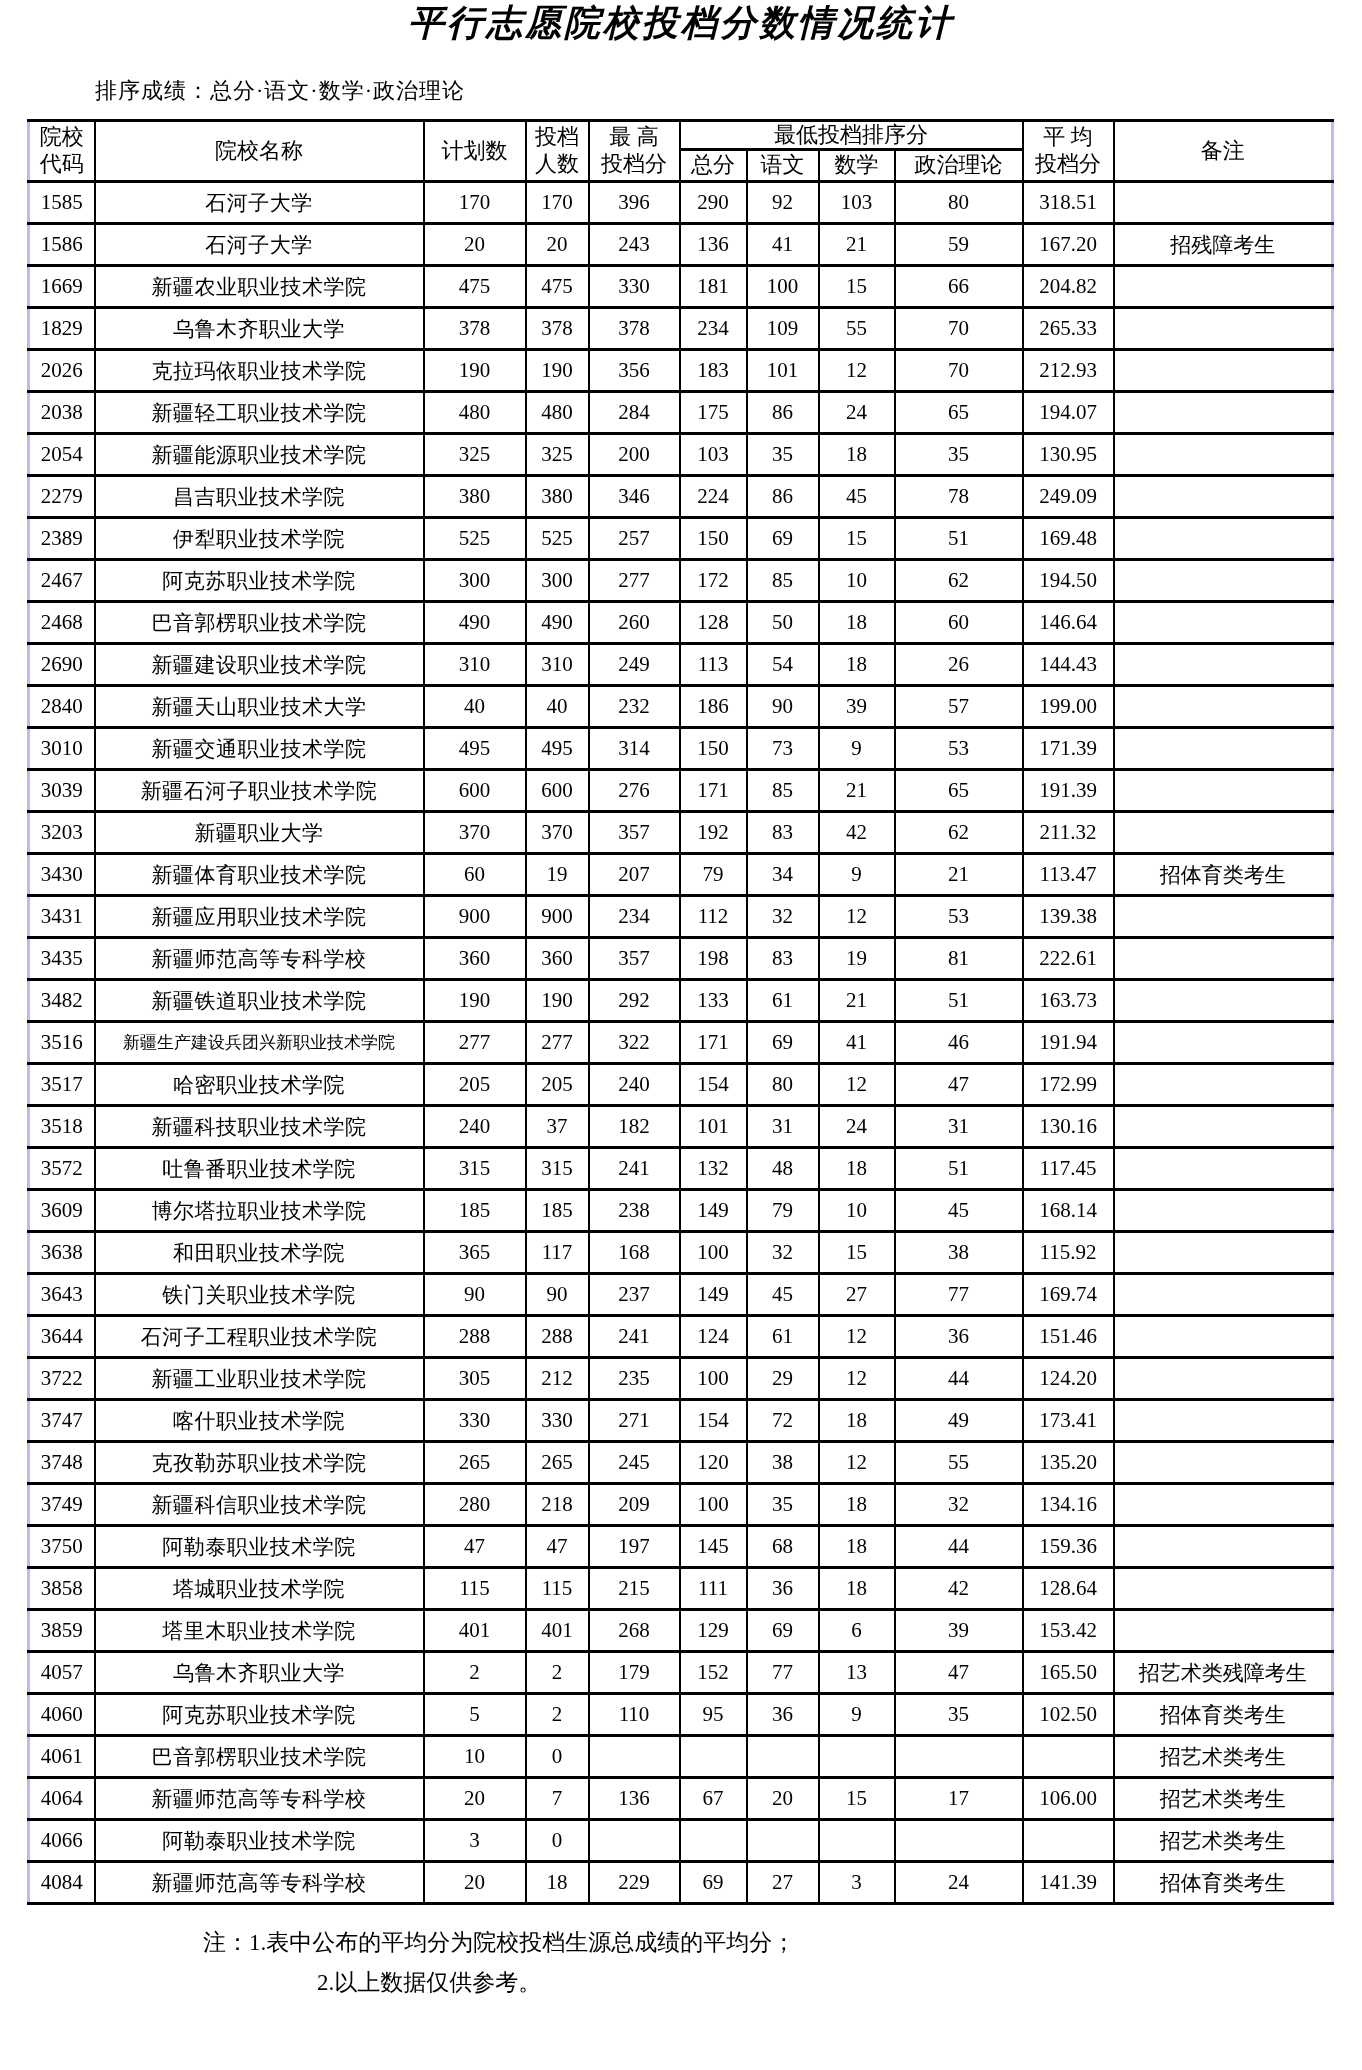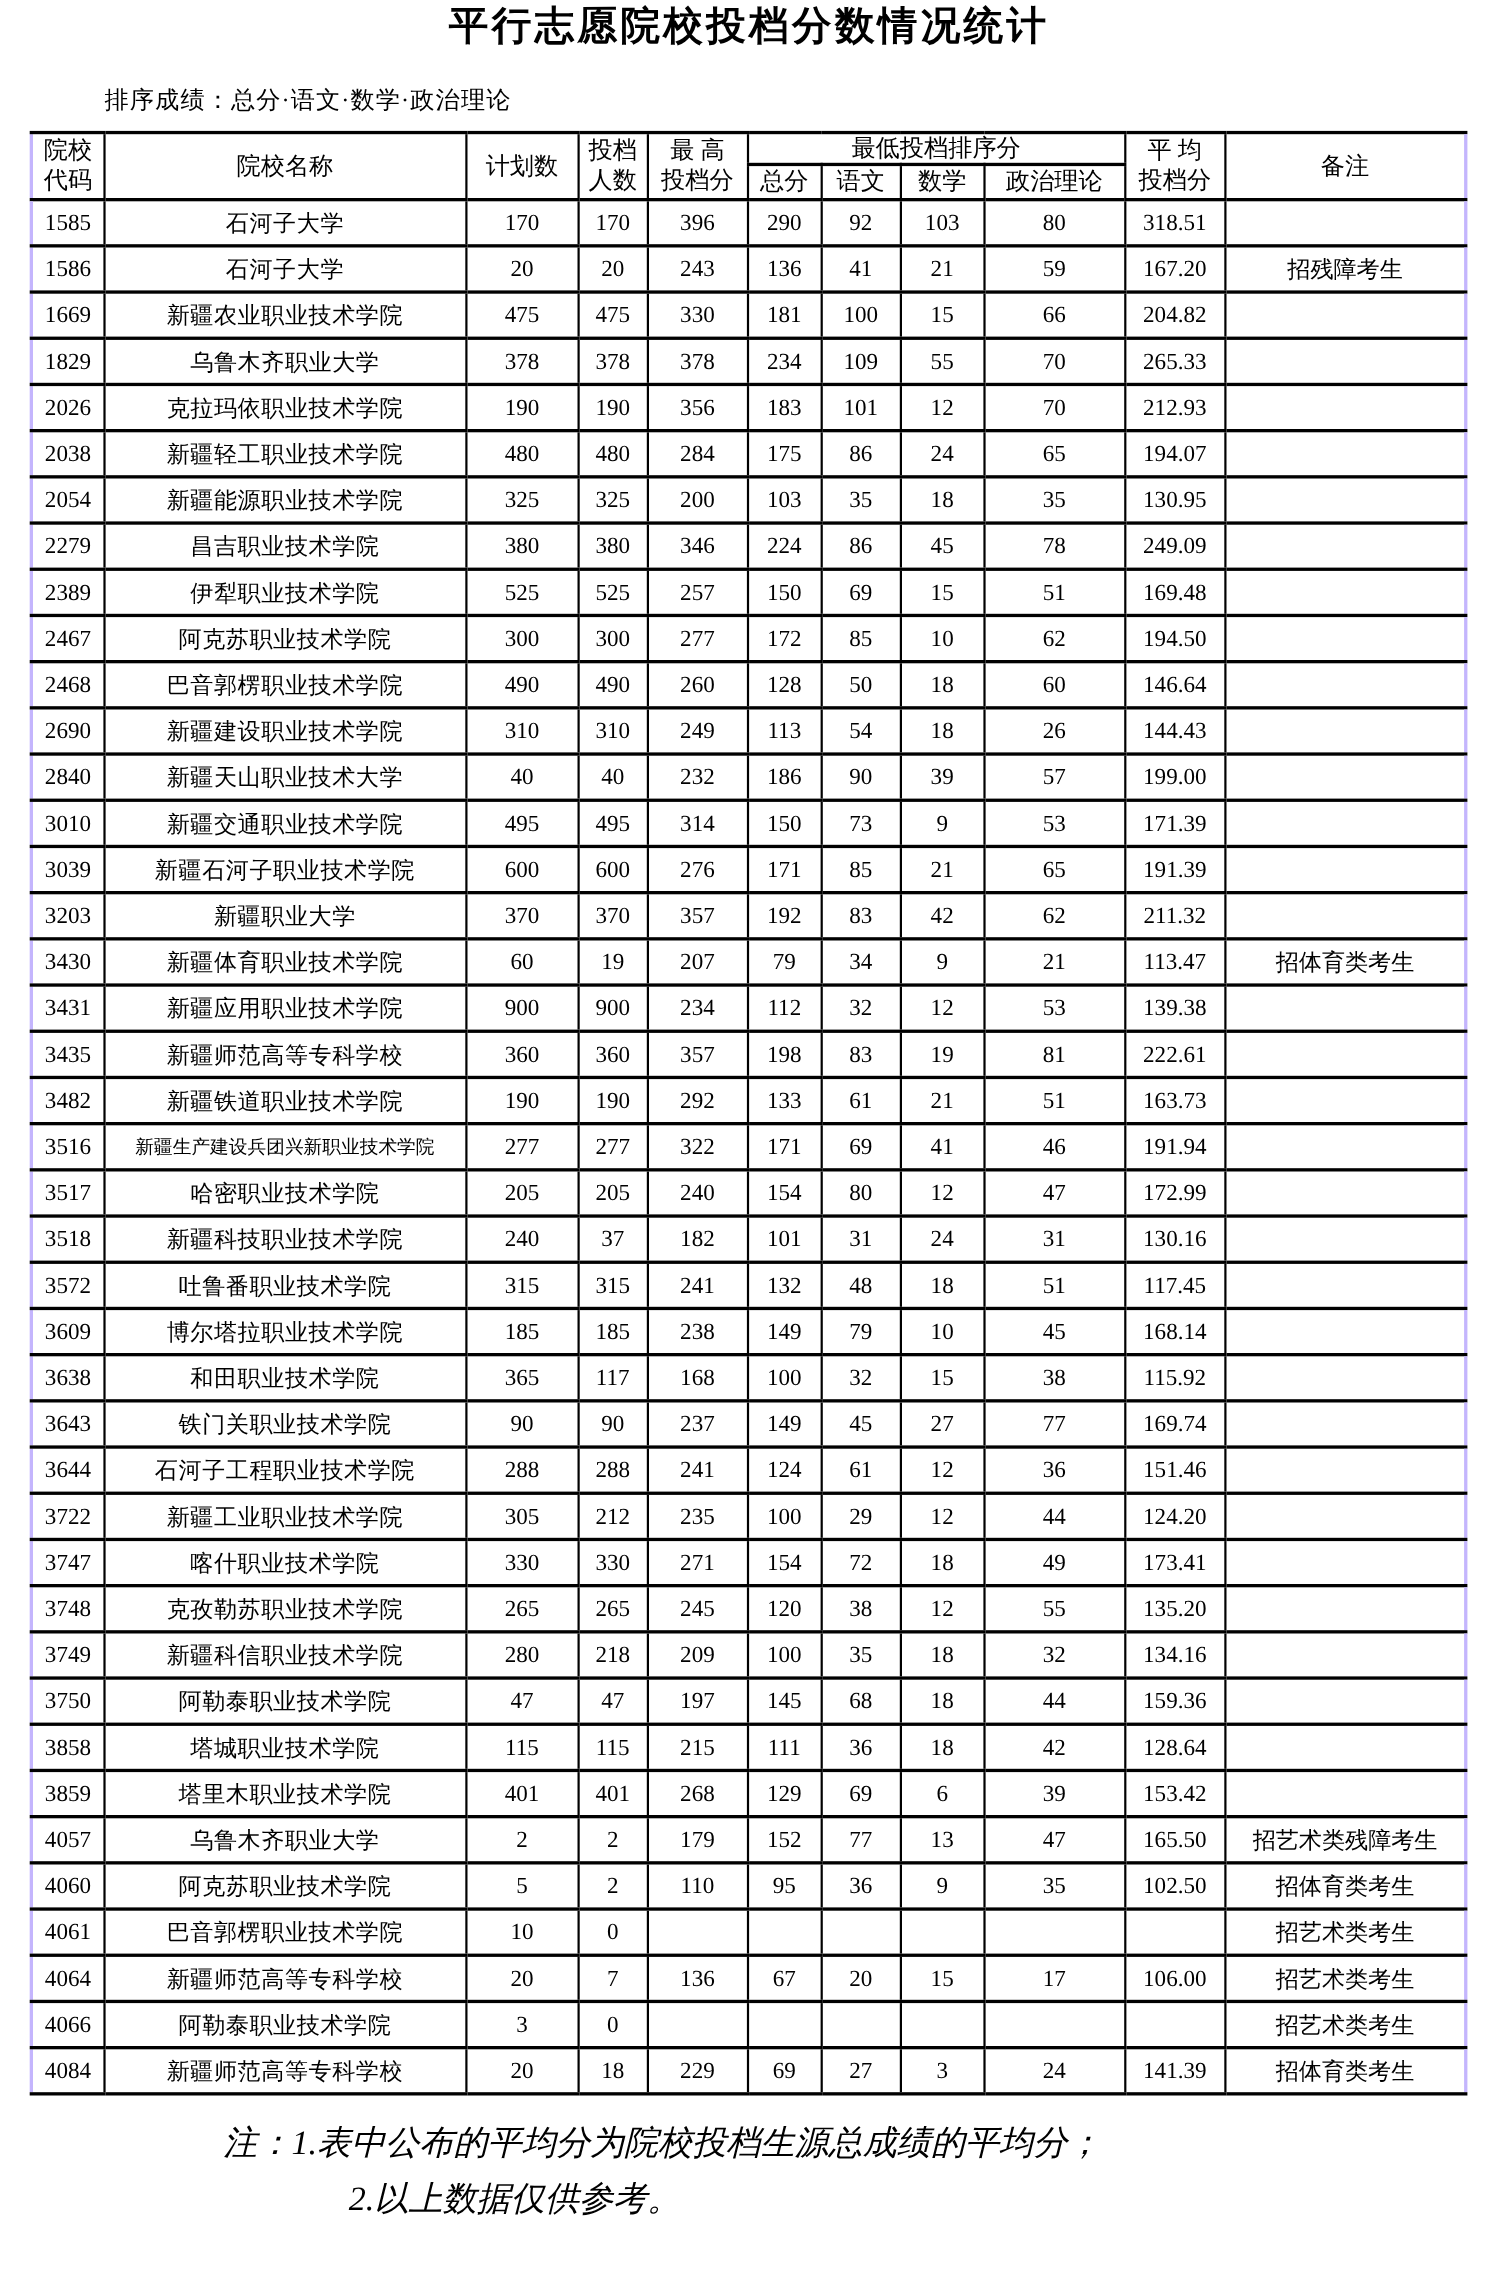--- a/index.html
+++ b/index.html
@@ -16,21 +16,21 @@
     background: #ffffff;
     overflow: hidden;
   }
   .title {
     text-align: center;
     font-weight: bold;
     font-size: 36px;
     line-height: 1.32;
   }
   .title1 { padding-top: 20px; }
-  .title2 { letter-spacing: 3px; }
+  .title2 { letter-spacing: 3px; font-style: italic; }
   .sort-note {
     font-size: 22px;
     margin: 28px 0 0 95px;
     letter-spacing: 1px;
   }
   table.tbl {
     margin: 13px 0 0 27px;
     width: 1304px;
     border-collapse: collapse;
     table-layout: fixed;
@@ -52,21 +52,21 @@
     white-space: pre-line;
     line-height: 1.22;
   }
   thead tr.tier1 { height: 26px; }
   thead tr.tier2 { height: 32px; }
   tbody tr { height: 42px; }
   tbody td { font-size: 21px; }
   tbody td.name-cell { letter-spacing: 0.5px; }
   
   tbody tr:nth-child(21) td.name-cell { font-size: 17px; letter-spacing: 0; }
-  .notes { font-size: 31px; font-style: italic; }
+  .notes { font-size: 23px; }
   .note1 { margin: 22px 0 0 203px; }
   .note2 { margin: 9px 0 0 317px; }
 </style>
 </head>
 <body>
 
 <div class="page">
 
   <div class="title title2">平行志愿院校投档分数情况统计</div>
 

